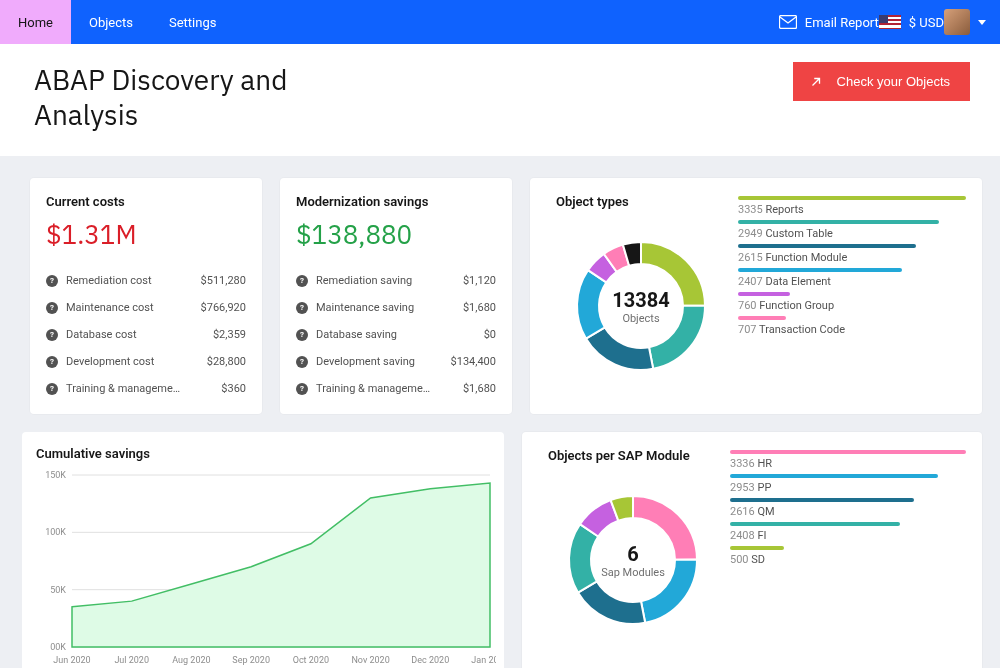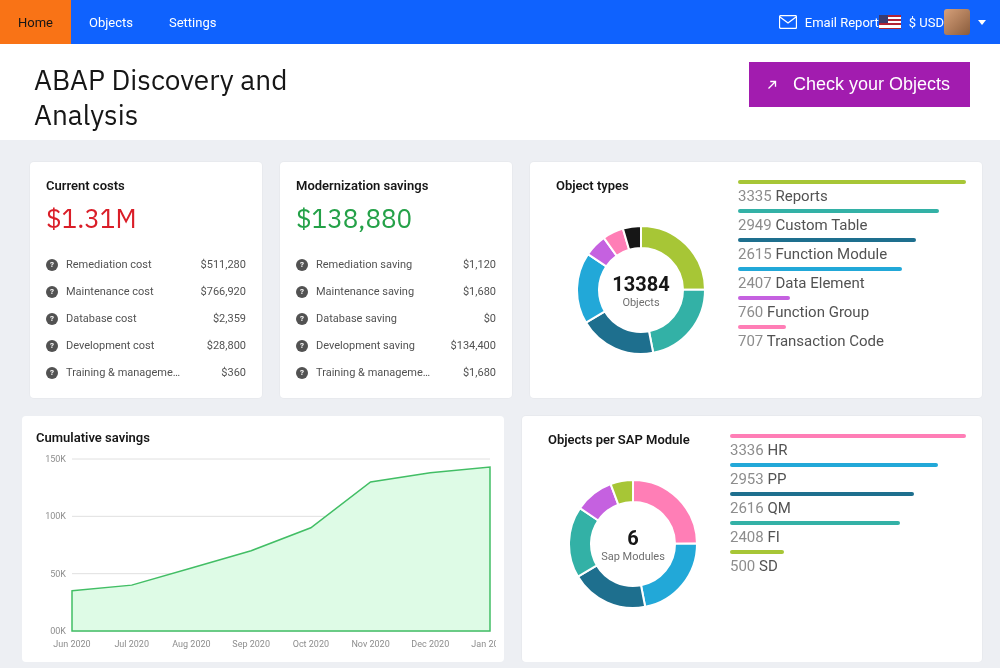--- a/index.html
+++ b/index.html
@@ -1,50 +1,50 @@
 <!DOCTYPE html>
 <html><head>
 <meta charset="utf-8">
 <style>
 * { margin:0; padding:0; box-sizing:border-box; }
 body { font-family:-apple-system,BlinkMacSystemFont,"Segoe UI",Roboto,Helvetica,Arial,sans-serif; background:#edeff3; color:#161616; font-size:13px; }
 .topbar { height:44px; background:#0f62fe; display:flex; align-items:center; padding:0 14px 0 0; }
 .topbar-left { display:flex; height:100%; }
 .tab { display:flex; align-items:center; padding:0 18px; height:100%; color:#fff; font-size:13px; cursor:pointer; }
-.tab.active { background:#f97316; color:#161616; }
+.tab.active { background:#f0abfc; color:#161616; }
 .topbar-right { margin-left:auto; display:flex; align-items:center; color:#fff; }
 .tb-item { display:flex; align-items:center; gap:8px; cursor:pointer; font-size:13px; }
 .avatar { width:26px; height:26px; border-radius:3px; background:linear-gradient(135deg,#d6a07a,#8a5c3c); }
 .chev { width:0; height:0; border-left:4px solid transparent; border-right:4px solid transparent; border-top:5px solid #fff; }
 .flag { width:22px; height:14px; background:linear-gradient(#b22234 0%,#b22234 15%,#fff 15%,#fff 30%,#b22234 30%,#b22234 45%,#fff 45%,#fff 60%,#b22234 60%,#b22234 75%,#fff 75%,#fff 90%,#b22234 90%); position:relative; }
 .flag::before { content:""; position:absolute; left:0; top:0; width:9px; height:8px; background:#3c3b6e; }
 
-.header-row { background:#fff; padding:18px 30px 8px 34px; display:flex; align-items:flex-start; justify-content:space-between; }
+.header-row { background:#fff; padding:18px 30px 24px 34px; display:flex; align-items:flex-start; justify-content:space-between; }
 .page-title { font-size:28px; font-weight:400; line-height:1.25; max-width:320px; font-family:"IBM Plex Sans",Arial,sans-serif; }
-.cta-btn { background:#a21caf; color:#fff; border:none; padding:12px 20px 12px 16px; display:flex; align-items:center; gap:14px; cursor:pointer; font-size:18px; }
+.cta-btn { background:#ef4444; color:#fff; border:none; padding:12px 20px 12px 16px; display:flex; align-items:center; gap:14px; cursor:pointer; font-size:13px; }
 .cta-btn svg { width:14px; height:14px; }
 
 .board { padding:22px 18px 0 30px; display:grid; grid-template-columns: 232px 232px 1fr; gap:18px; }
 .card { background:#fff; border-radius:4px; padding:16px 16px 12px 16px; box-shadow:0 0 0 1px rgba(0,0,0,0.02); }
 .card h3 { font-size:13px; font-weight:600; margin-bottom:8px; }
 .big-red { color:#da1e28; font-size:26px; font-weight:400; margin-bottom:16px; font-family:"IBM Plex Sans",Arial,sans-serif;}
 .big-green { color:#24a148; font-size:26px; font-weight:400; margin-bottom:16px; font-family:"IBM Plex Sans",Arial,sans-serif;}
 .line-item { display:flex; align-items:center; gap:8px; font-size:11px; color:#525252; padding:7px 0; }
 .line-item .q-icon { width:12px; height:12px; border-radius:50%; background:#525252; color:#fff; display:flex; align-items:center; justify-content:center; font-size:8px; font-weight:700; flex-shrink:0; }
 .line-item .lbl { flex:1; white-space:nowrap; overflow:hidden; text-overflow:ellipsis; }
 .line-item .val { color:#525252; }
 
 .objcard { display:flex; gap:12px; }
 .donut-wrap { position:relative; width:170px; height:170px; flex-shrink:0; }
 .donut-center { position:absolute; top:50%; left:50%; transform:translate(-50%,-50%); text-align:center; }
 .donut-center .num { font-size:20px;font-weight:bold; }
 .donut-center .sub { font-size:11px; color:#6f6f6f; }
 .legend { flex:1; display:flex; flex-direction:column; gap:4px; padding-top:2px; }
 .legend-row .bar { height:4px; border-radius:2px; margin-bottom:3px; }
-.legend-row .txt { font-size:15px; color:#525252; }
+.legend-row .txt { font-size:11px; color:#525252; }
 .legend-row .txt .n { color:#8d8d8d; }
 
 .board2 { padding:18px 18px 0 22px; display:grid; grid-template-columns: 482px 1fr; gap:18px; }
 .chart-card { background:#fff; border-radius:4px; padding:14px 10px 6px 14px; }
 .chart-card h3 { font-size:13px; font-weight:600; margin-bottom:8px; }
 .axis-label { font-size:9px; fill:#8d8d8d; }
 .grid-line { stroke:#e0e0e0; stroke-width:1; }
 .area-path { fill:#defbe6; stroke:#42be65; stroke-width:1.5; }
 
 </style>

